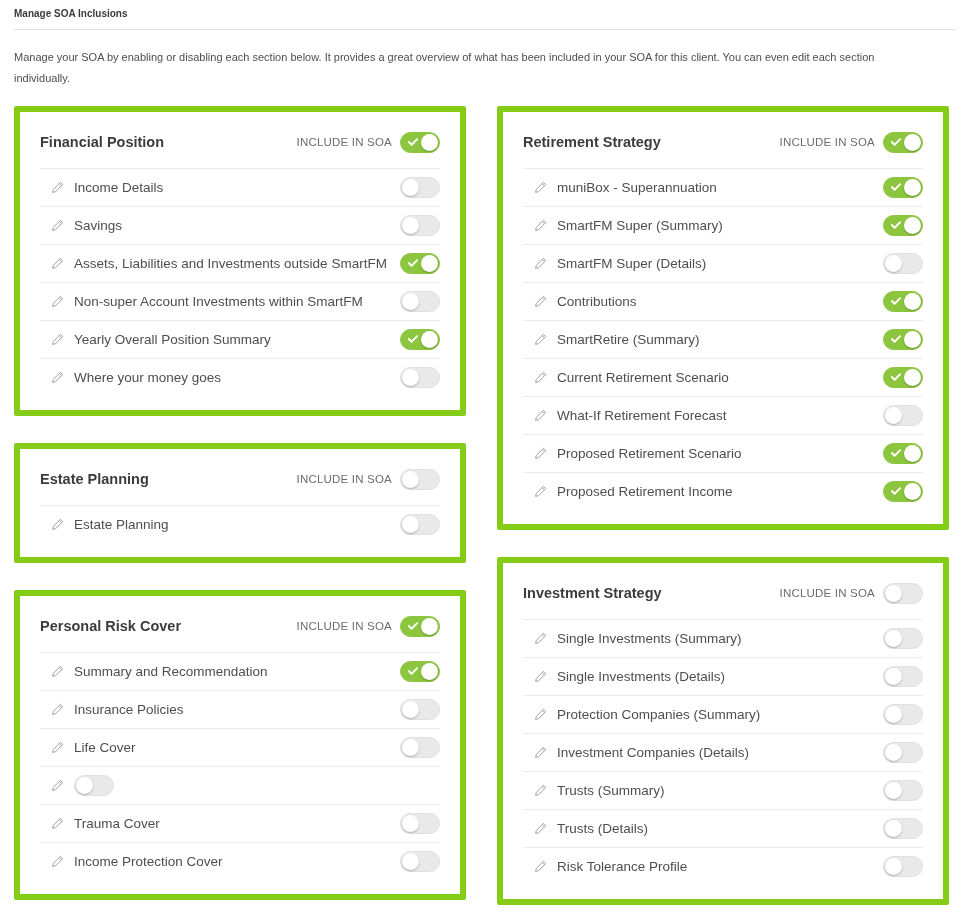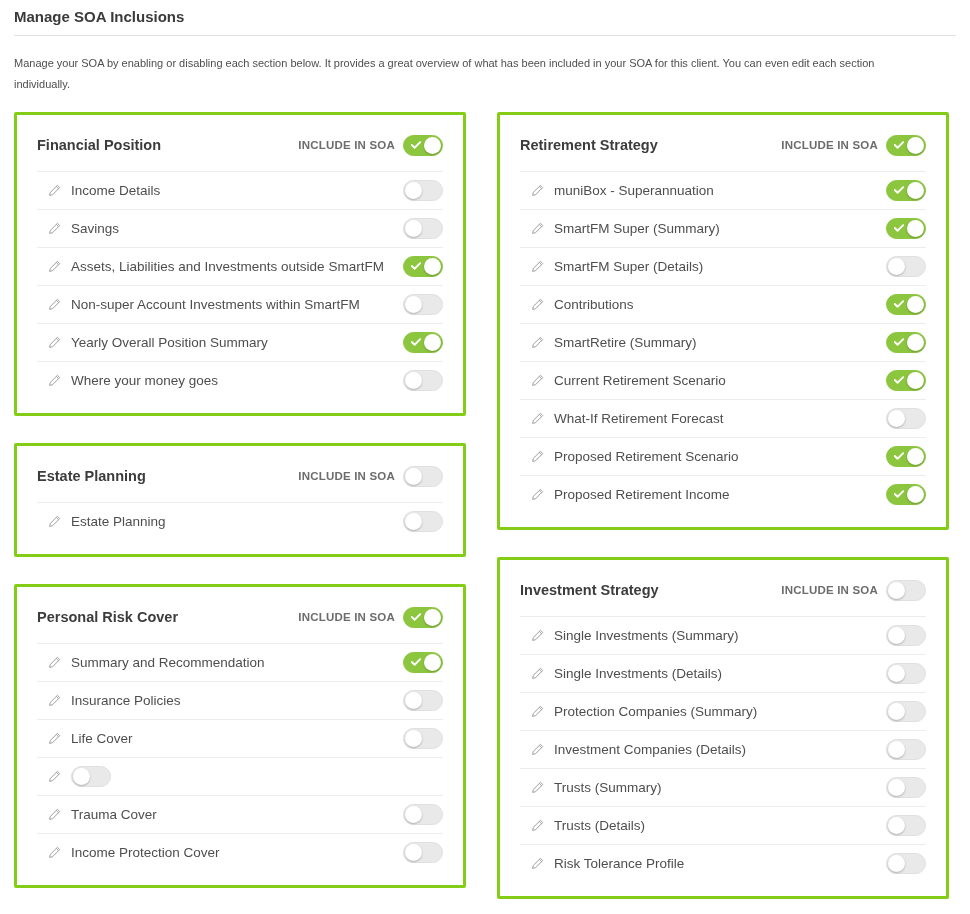--- a/index.html
+++ b/index.html
@@ -11,21 +11,21 @@
     color: #4a4a4a;
     overflow: hidden;
   }
   .page {
     position: relative;
     width: 970px;
     height: 914px;
     padding: 0 14px;
   }
   .page-title {
-    font-size: 15px;
+    font-size: 10px;
     font-weight: bold;
     color: #3a3a3a;
     padding: 8px 0 10px 0;
     margin: 0;
     border-bottom: 1px solid #e2e2e2;
   }
   .page-desc {
     font-size: 11px;
     line-height: 21px;
     color: #4e4e4e;
@@ -33,21 +33,21 @@
     max-width: 910px;
   }
   .columns {
     display: flex;
     gap: 31px;
     margin-top: 17px;
   }
   .col { width: 452px; flex: 0 0 452px; }
 
   .card {
-    border: 3px solid #84cc16;
+    border: 6px solid #84cc16;
     background: #fff;
     border-radius: 2px;
     margin-bottom: 27px;
     padding: 0 20px 14px 20px;
   }
   .card-header {
     display: flex;
     align-items: center;
     height: 56px;
     padding-top: 4px;
@@ -57,21 +57,20 @@
     font-weight: bold;
     color: #3c3c3c;
     flex: 1 1 auto;
   }
   .include-label {
     font-size: 11.5px;
     letter-spacing: 0.2px;
     color: #6c6c6c;
     margin-right: 8px;
     white-space: nowrap;
-    font-weight: bold;
   }
   .row {
     display: flex;
     align-items: center;
     min-height: 38px;
     border-top: 1px solid #ededed;
     padding: 5px 0;
   }
   .row:first-of-type { border-top: 1px solid #ededed; }
   .pencil {

